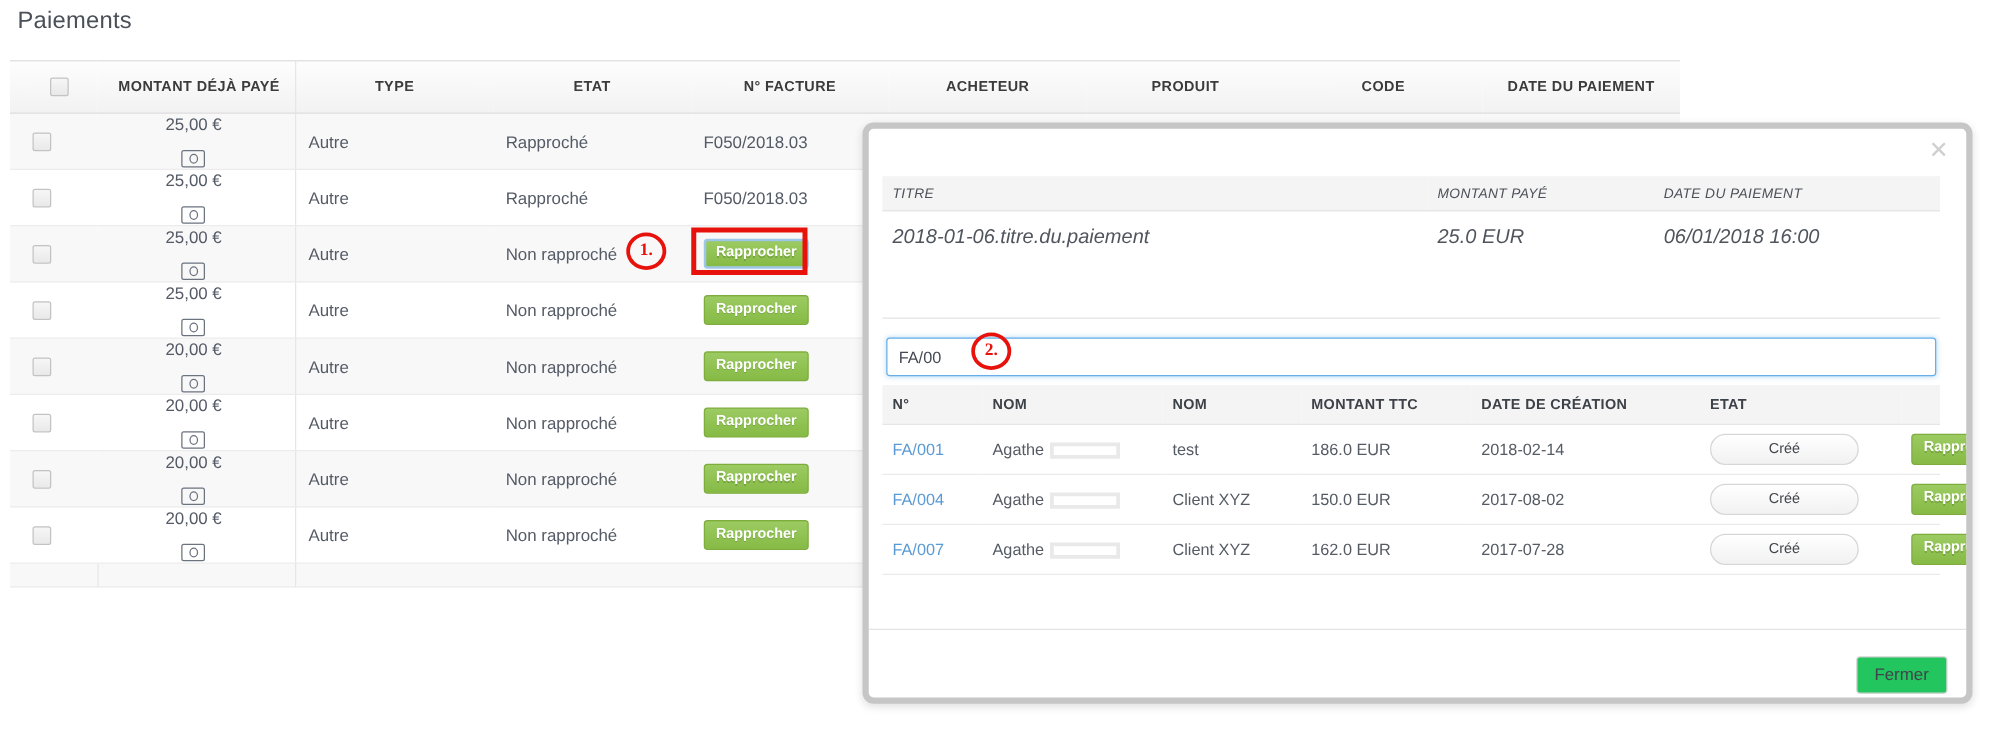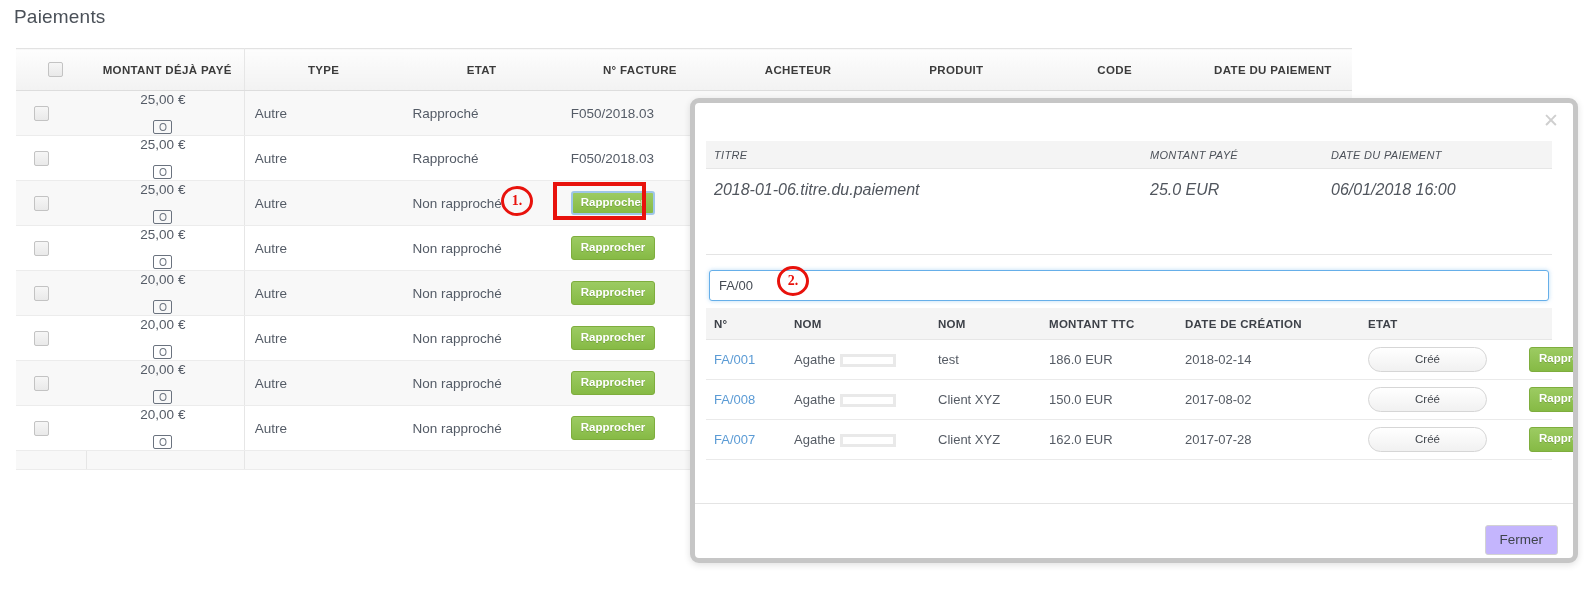--- a/index.html
+++ b/index.html
@@ -23,21 +23,21 @@
     top: 6px;
     font-size: 19px;
     color: #4a5058;
     font-weight: 400;
     letter-spacing: .2px;
   }
 
   
   .payments-table {
     position: absolute;
-    left: 16px;
+    left: 8px;
     top: 48px;
     width: 1336px;
     border-collapse: collapse;
     table-layout: fixed;
   }
   .payments-table th {
     height: 41px;
     background: linear-gradient(to bottom, #fdfdfd 0%, #f2f2f2 100%);
     border-top: 1px solid #e2e2e2;
     border-bottom: 1px solid #dddddd;
@@ -317,21 +317,21 @@
     left: 0;
     top: 400px;
     width: 100%;
     height: 1px;
     background: #e4e4e4;
   }
   .btn-close-modal {
     position: absolute;
     right: 15px;
     top: 422px;
-    background: #c4b5fd;
+    background: #22c55e;
     border: 1px solid #d2d2d2;
     border-radius: 3px;
     font-size: 13.5px;
     color: #3f444b;
     padding: 7px 14px;
     line-height: 1;
     cursor: pointer;
     font-family: "Liberation Sans", sans-serif;
   }
 </style>
@@ -536,21 +536,21 @@
         <tr>
           <td><span class="link-num">FA/001</span></td>
           <td>Agathe<span class="redact"></span></td>
           <td>test</td>
           <td>186.0 EUR</td>
           <td>2018-02-14</td>
           <td><span class="pill">Créé</span></td>
           <td><span class="btn-green">Rapprocher</span></td>
         </tr>
         <tr>
-          <td><span class="link-num">FA/008</span></td>
+          <td><span class="link-num">FA/004</span></td>
           <td>Agathe<span class="redact"></span></td>
           <td>Client XYZ</td>
           <td>150.0 EUR</td>
           <td>2017-08-02</td>
           <td><span class="pill">Créé</span></td>
           <td><span class="btn-green">Rapprocher</span></td>
         </tr>
         <tr>
           <td><span class="link-num">FA/007</span></td>
           <td>Agathe<span class="redact"></span></td>

